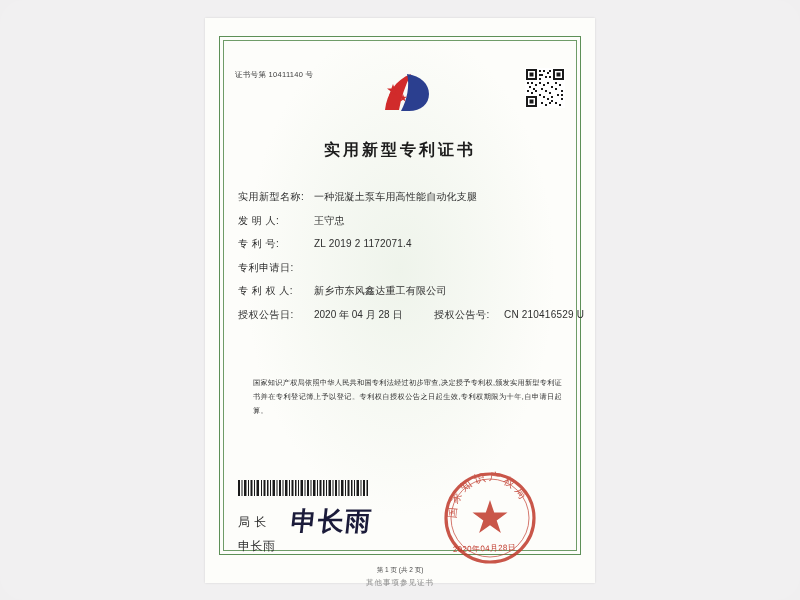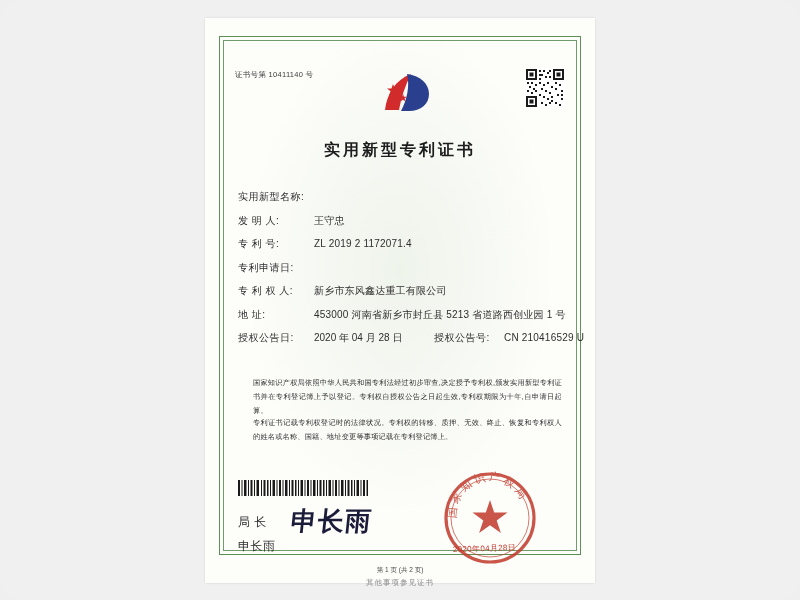--- a/index.html
+++ b/index.html
@@ -280,50 +280,46 @@
             <rect x="36" y="26" width="2" height="2"></rect>
         </g>
       </svg>
     </div>
 
     <div class="title">实用新型专利证书</div>
 
     <div class="fields">
       <div class="field-row">
         <span class="field-label">实用新型名称:</span>
+        <span class="field-value">一种混凝土泵车用高性能自动化支腿</span>
       </div>
       <div class="field-row">
         <span class="field-label">发 明 人:</span>
         <span class="field-value">王守忠</span>
       </div>
       <div class="field-row">
         <span class="field-label">专 利 号:</span>
         <span class="field-value">ZL 2019 2 1172071.4</span>
       </div>
       <div class="field-row">
         <span class="field-label">专利申请日:</span>
       </div>
       <div class="field-row">
         <span class="field-label">专 利 权 人:</span>
         <span class="field-value">新乡市东风鑫达重工有限公司</span>
-      </div>
-      <div class="field-row">
-        <span class="field-label">地    址:</span>
-        <span class="field-value">453000 河南省新乡市封丘县 5213 省道路西创业园 1 号</span>
       </div>
       <div class="field-row double">
         <span class="field-label">授权公告日:</span>
         <span class="half">2020 年 04 月 28 日</span>
         <span class="label2">授权公告号:</span>
         <span class="field-value">CN 210416529 U</span>
       </div>
     </div>
 
     <div class="para para1">国家知识产权局依照中华人民共和国专利法经过初步审查,决定授予专利权,颁发实用新型专利证书并在专利登记簿上予以登记。专利权自授权公告之日起生效,专利权期限为十年,自申请日起算。</div>
-    <div class="para para2">专利证书记载专利权登记时的法律状况。专利权的转移、质押、无效、终止、恢复和专利权人的姓名或名称、国籍、地址变更等事项记载在专利登记簿上。</div>
 
     <div class="barcode">
       <svg viewBox="0 0 130 16" width="130" height="16" xmlns="http://www.w3.org/2000/svg">
         <g fill="#1a1a1a">
           <rect x="0" y="0" width="2" height="16"></rect>
             <rect x="3.5" y="0" width="1" height="16"></rect>
             <rect x="6" y="0" width="2.5" height="16"></rect>
           <rect x="10" y="0" width="1" height="16"></rect>
             <rect x="12.5" y="0" width="2" height="16"></rect>
             <rect x="16" y="0" width="1" height="16"></rect>

